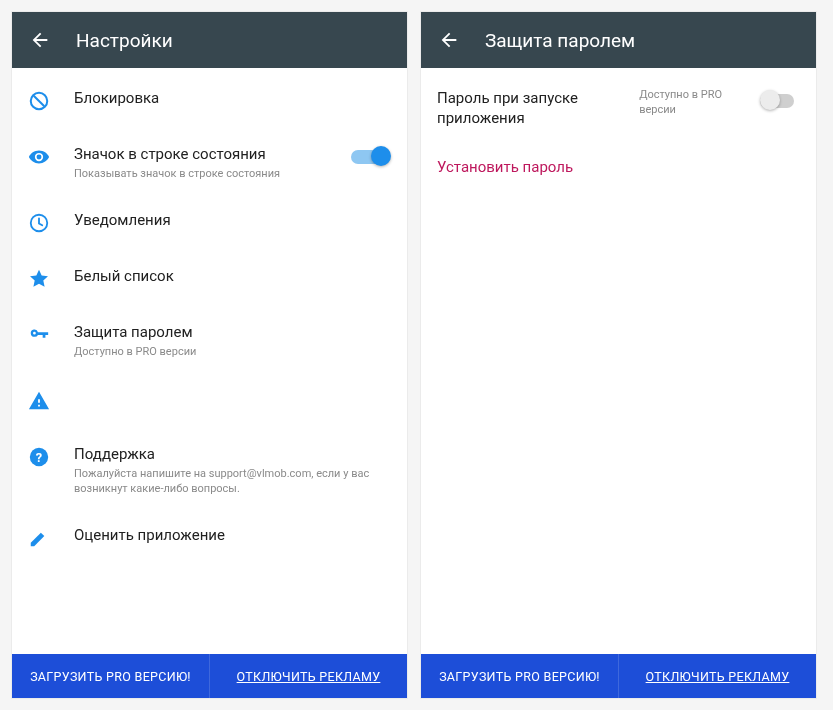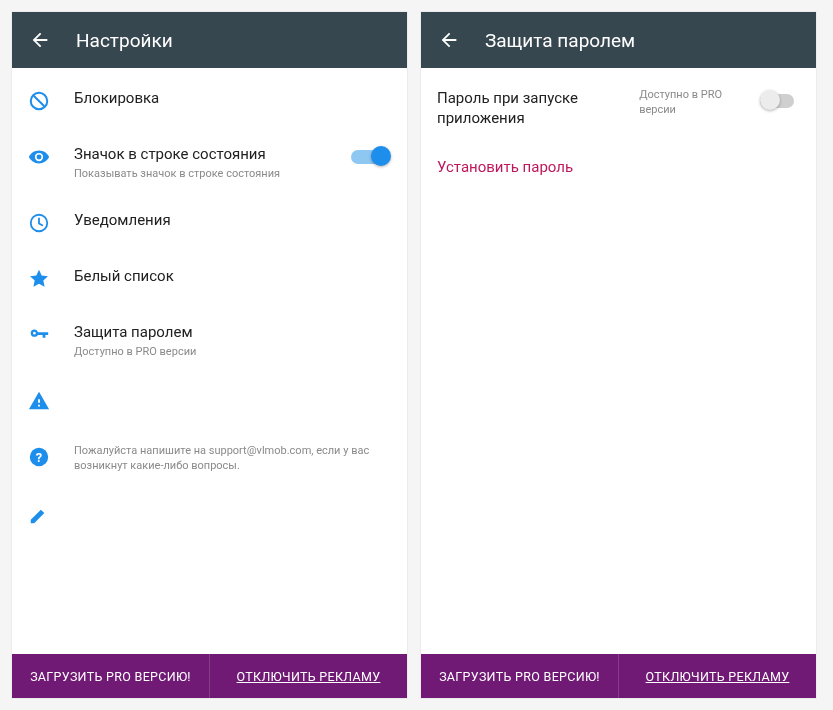--- a/index.html
+++ b/index.html
@@ -95,21 +95,21 @@
 .switch.on .thumb { background: #1d8eeb; right: 0; }
 .switch.off .track { background: #cfcfcf; }
 .switch.off .thumb { background: #ececec; left: 0; }
 .bottom-bar {
   display: flex;
   height: 44px;
   flex-shrink: 0;
 }
 .bottom-btn {
   flex: 1;
-  background: #701a75;
+  background: #1d4ed8;
   color: #fff;
   font-size: 12.5px;
   letter-spacing: .3px;
   display: flex;
   align-items: center;
   justify-content: center;
   cursor: pointer;
   border-right: 1px solid rgba(255,255,255,.15);
   text-transform: uppercase;
 }
@@ -209,30 +209,34 @@
 
 
     <div class="row">
       <div class="icon-slot">
         <svg width="22" height="22" viewBox="0 0 24 24" fill="#1d8eeb">
             <circle cx="12" cy="12" r="10"></circle>
             <text x="12" y="17" text-anchor="middle" font-size="14" fill="#fff" font-weight="bold">?</text>
           </svg>
       </div>
       <div class="row-body">
+        <div class="row-title">Поддержка</div>
         <div class="row-sub">Пожалуйста напишите на support@vlmob.com, если у вас возникнут какие-либо вопросы.</div>
       </div>
     </div>
 
     <div class="row" style="padding-bottom:2px">
       <div class="icon-slot">
         <svg width="22" height="22" viewBox="0 0 24 24" fill="#1d8eeb">
             <path d="M3 17.25V21h3.75L17.81 9.94l-3.75-3.75L3 17.25z"></path>
           </svg>
       </div>
+      <div class="row-body">
+          <div class="row-title">Оценить приложение</div>
+        </div>
     </div>
   </div>
   <div class="bottom-bar">
     <div class="bottom-btn">ЗАГРУЗИТЬ PRO ВЕРСИЮ!</div>
     <div class="bottom-btn">ОТКЛЮЧИТЬ РЕКЛАМУ</div>
   </div>
 </div>
 
 <div class="screen">
   <div class="appbar">

